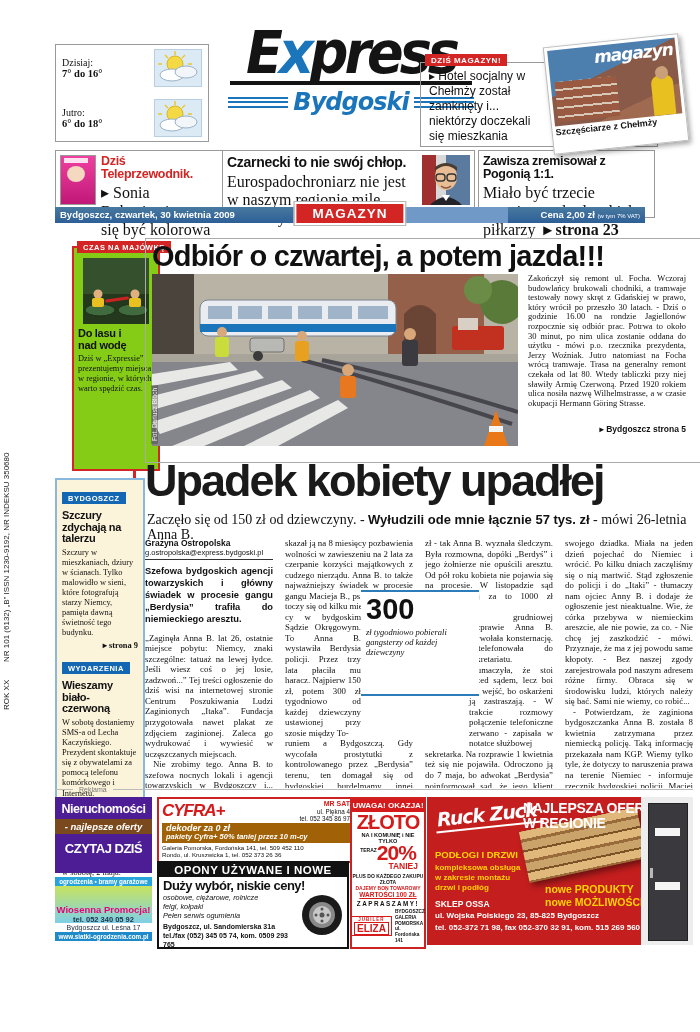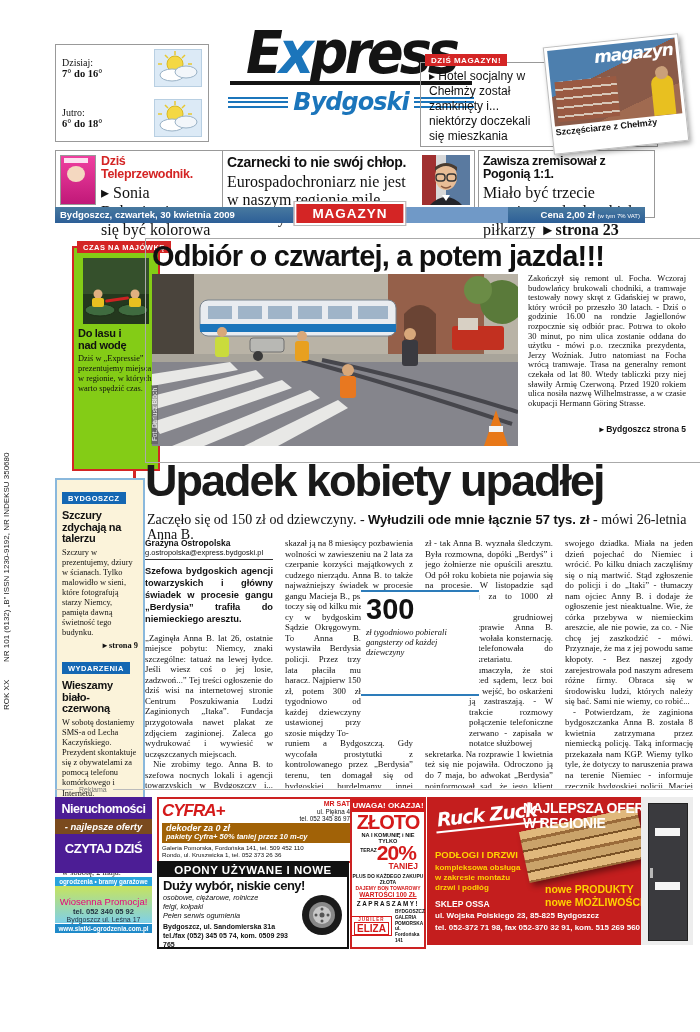--- a/index.html
+++ b/index.html
@@ -123,21 +123,21 @@
 
   .ad-nier{left:55px;top:797px;width:97px;height:76px;background:#4c1d95;color:#fff;
            font-family:"Liberation Sans",sans-serif;text-align:center;}
   .ad-nier .t{font-weight:bold;font-size:12.5px;letter-spacing:-.5px;padding-top:5px;}
   .ad-nier .s{background:#7a4a1e;font-weight:bold;font-style:italic;font-size:9.5px;margin:3px 0;padding:2px 0;}
   .ad-nier .c{font-weight:bold;font-size:13px;letter-spacing:-.5px;padding-top:4px;}
 
   .ad-ogr{left:55px;top:877px;width:97px;height:46px;font-family:"Liberation Sans",sans-serif;text-align:center;
           background:linear-gradient(#d8e83c,#7fd0e8);}
   .ad-ogr .top{background:#29a3dc;color:#fff;font-size:6.3px;font-weight:bold;padding:1px 0;}
-  .ad-ogr .t{color:#e6007e;font-weight:normal;font-size:9.5px;padding-top:10px;}
+  .ad-ogr .t{color:#e6007e;font-weight:bold;font-size:9.5px;padding-top:18px;}
   .ad-ogr .p{color:#234;font-weight:bold;font-size:7.5px;}
   .ad-ogr .a{color:#234;font-size:7px;}
   .ad-ogr .w{background:#1f8ac9;color:#fff;font-size:6.3px;font-weight:bold;padding:1px 0;margin-top:1px;}
 
   .ad-cyf{left:157px;top:797px;width:188px;height:60px;border:2px solid #cc2222;
           font-family:"Liberation Sans",sans-serif;padding:1px 3px;}
   .cyf-row{display:flex;justify-content:space-between;align-items:center;}
   .cyf-logo{color:#d41a1a;font-weight:bold;font-style:italic;font-size:17px;letter-spacing:-1px;}
   .cyf-dealer{text-align:right;font-size:6.3px;line-height:1.15;}
   .cyf-dealer .n{color:#d41a1a;font-weight:bold;font-size:7px;}
@@ -317,21 +317,21 @@
         <rect x="46" y="40" width="12" height="9" rx="2" fill="#e8c020"></rect>
       <rect x="22" y="40" width="24" height="3" rx="1.5" fill="#cc2222" transform="rotate(-8 34 41)"></rect>
     </svg>
     <div class="sb-title">Do lasu i nad wodę</div>
     <div class="sb-text">Dziś w „Expressie” prezentujemy miejsca w regionie, w których warto spędzić czas.</div>
   </div>
 
   <div class="abs sb2">
     <span class="badge-blue">BYDGOSZCZ</span>
     <div class="sb-title">Szczury zdychają na talerzu</div>
-    <div class="sb-text">Szczury w prezentujemy, dziury w ścianach. Tylko malowidło w sieni, które fotografują starzy Niemcy, pamięta dawną świetność tego budynku.</div>
+    <div class="sb-text">Szczury w mieszkaniach, dziury w ścianach. Tylko malowidło w sieni, które fotografują starzy Niemcy, pamięta dawną świetność tego budynku.</div>
     <div class="sb-page">▸ strona 9</div>
     <div style="height:7px"></div>
     <span class="badge-blue">WYDARZENIA</span>
     <div class="sb-title">Wieszamy biało-czerwoną</div>
     <div class="sb-text">W sobotę dostaniemy SMS-a od Lecha Kaczyńskiego. Prezydent skontaktuje się z obywatelami za pomocą telefonu komórkowego i Internetu.</div>
     <div class="sb-page">▸ strona 13</div>
     <div style="height:8px"></div>
     <span class="badge-red" style="font-size:7.5px">EXPRESS W SOBOTĘ</span>
     <div class="sb-text" style="margin-top:4px">Następne wydanie „Expressu” ukaże się w sobotę, 2 maja. Zapraszamy do lektury.</div>
   </div>

